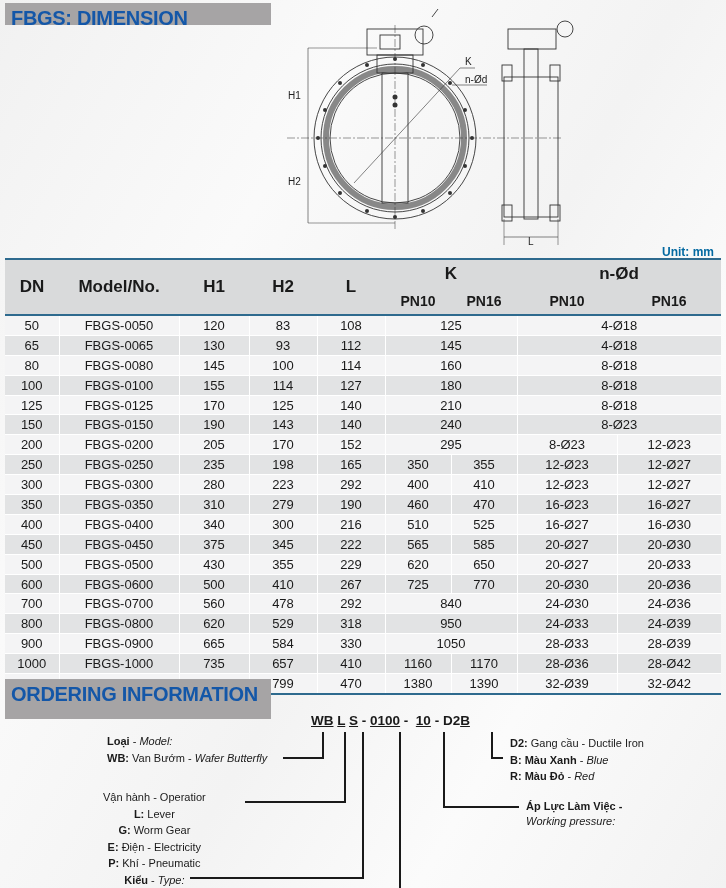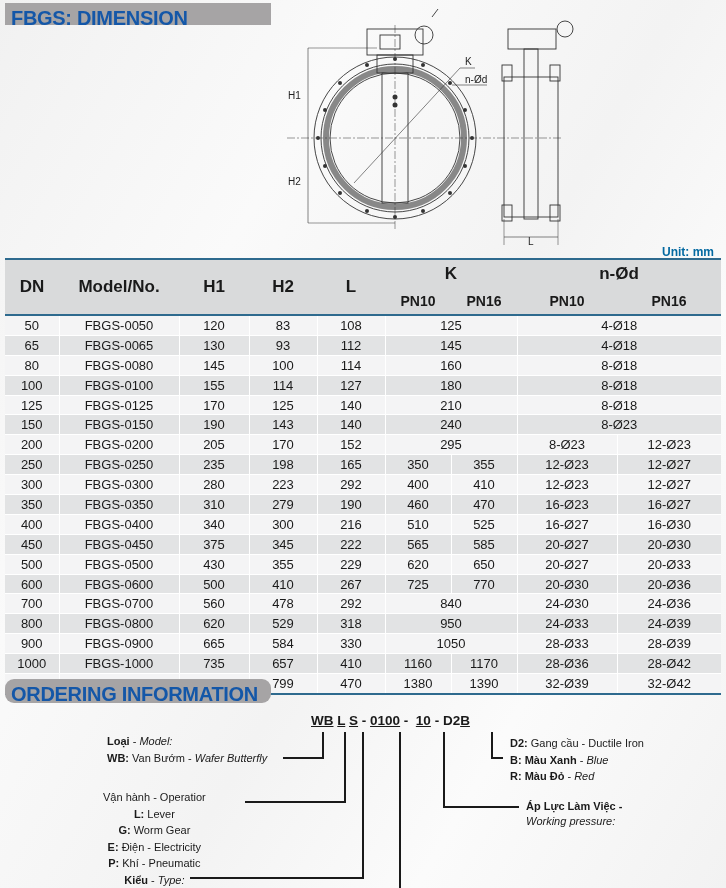--- a/index.html
+++ b/index.html
@@ -7,21 +7,21 @@
     width: 726px; height: 888px; overflow: hidden; position: relative;
     background: linear-gradient(120deg, #f1f1f1 0%, #fafafa 30%, #f3f3f3 55%, #fbfbfb 75%, #f2f2f2 100%);
     font-family: "Liberation Sans", sans-serif; color: #1a1a1a;
   }
   .section-bar {
     position: absolute; left: 5px; background: #a6a4a5;
     color: #1457a8; font-weight: bold; font-family: "Liberation Sans", sans-serif;
     font-size: 20px; letter-spacing: -0.3px; transform-origin: left;
   }
   #dim-bar { top: 3px; width: 266px; height: 22px; line-height: 30px; padding-left: 6px; box-sizing: border-box; }
-  #ord-bar { top: 679px; width: 266px; height: 24px; line-height: 30px; padding-left: 6px; box-sizing: border-box; border-radius: 9px; }
+  #ord-bar { top: 679px; width: 266px; height: 40px; line-height: 30px; padding-left: 6px; box-sizing: border-box; }
   .diagram { position: absolute; left: 282px; top: 5px; width: 300px; height: 245px; }
   .unit { position: absolute; right: 12px; top: 245px; color: #0369a1; font-weight: bold; font-size: 12px; }
   table.dim {
     position: absolute; left: 5px; top: 258px; width: 716px;
     border-collapse: collapse; font-size: 13px; text-align: center;
     border-top: 2px solid #2e6a8e; border-bottom: 2px solid #2e6a8e;
   }
   table.dim thead th { background: #d9dadb; font-weight: bold; color: #1a1a1a; }
   table.dim thead tr.h1 th { height: 26px; }
   table.dim thead tr.h2 th { height: 24px; }

